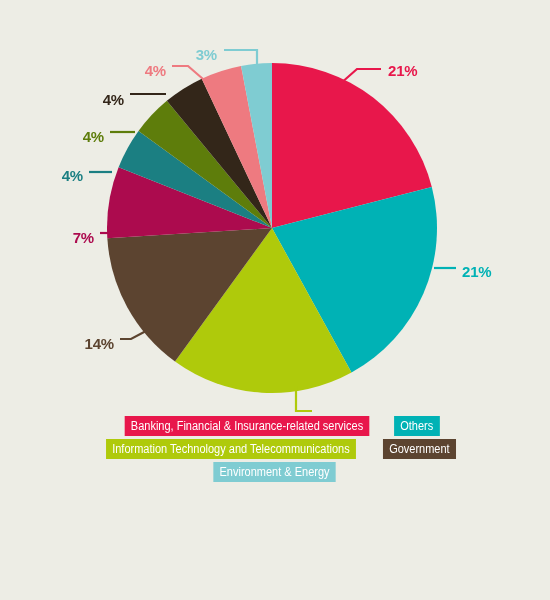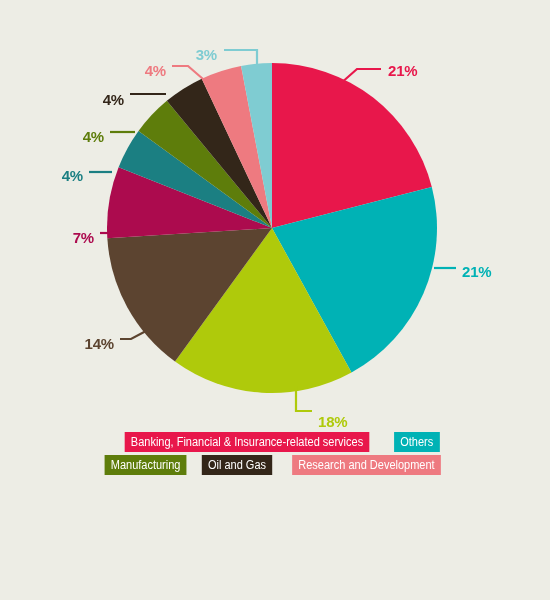--- a/index.html
+++ b/index.html
@@ -36,21 +36,21 @@
   }
   .pct-label {
     font-family: "Liberation Sans", "DejaVu Sans", sans-serif;
     font-size: 15px;
     font-weight: bold;
     letter-spacing: -0.2px;
   }
   #legend {
     position: absolute;
     left: 0;
-    top: 432px;
+    top: 416px;
     width: 550px;
     height: 130px;
     display: flex;
     flex-direction: column;
     align-items: center;
     gap: 3px;
   }
   .legend-row {
     display: flex;
     flex-direction: row;
@@ -115,17 +115,19 @@
       </g>
   </svg>
 </div>
 
 <div id="legend">
     <div class="legend-row">
       <span class="legend-chip" style="background: rgb(232, 23, 75);">Banking, Financial &amp; Insurance-related services</span>
       <span class="legend-chip" style="background: rgb(0, 178, 181);">Others</span>
     </div>
     <div class="legend-row">
-      <span class="legend-chip" style="background: rgb(94, 125, 11);">Manufacturing</span>
-      <span class="legend-chip" style="background: rgb(51, 38, 25);">Oil and Gas</span>
-      <span class="legend-chip" style="background: rgb(238, 122, 128);">Research and Development</span>
+      <span class="legend-chip" style="background: rgb(175, 202, 11);">Information Technology and Telecommunications</span>
+      <span class="legend-chip" style="background: rgb(92, 68, 48);">Government</span>
+    </div>
+    <div class="legend-row">
+      <span class="legend-chip" style="background: rgb(127, 204, 210);">Environment &amp; Energy</span>
     </div>
   </div>
 
 </body></html>

